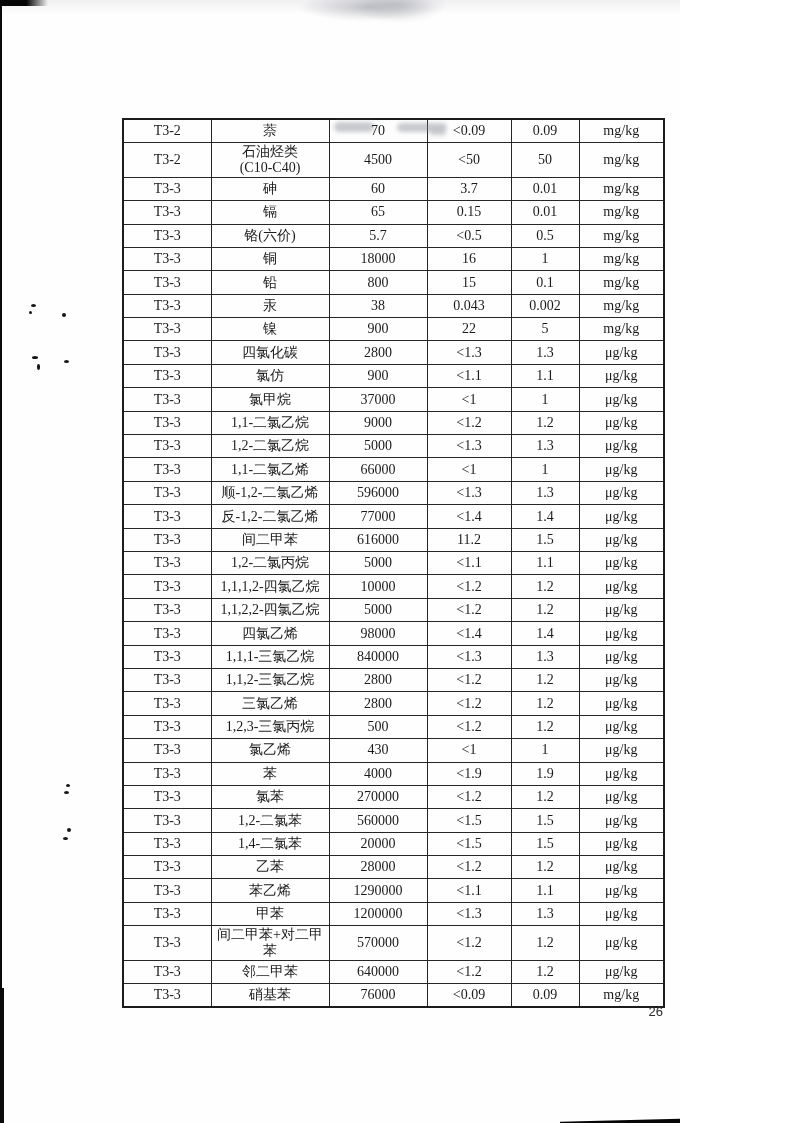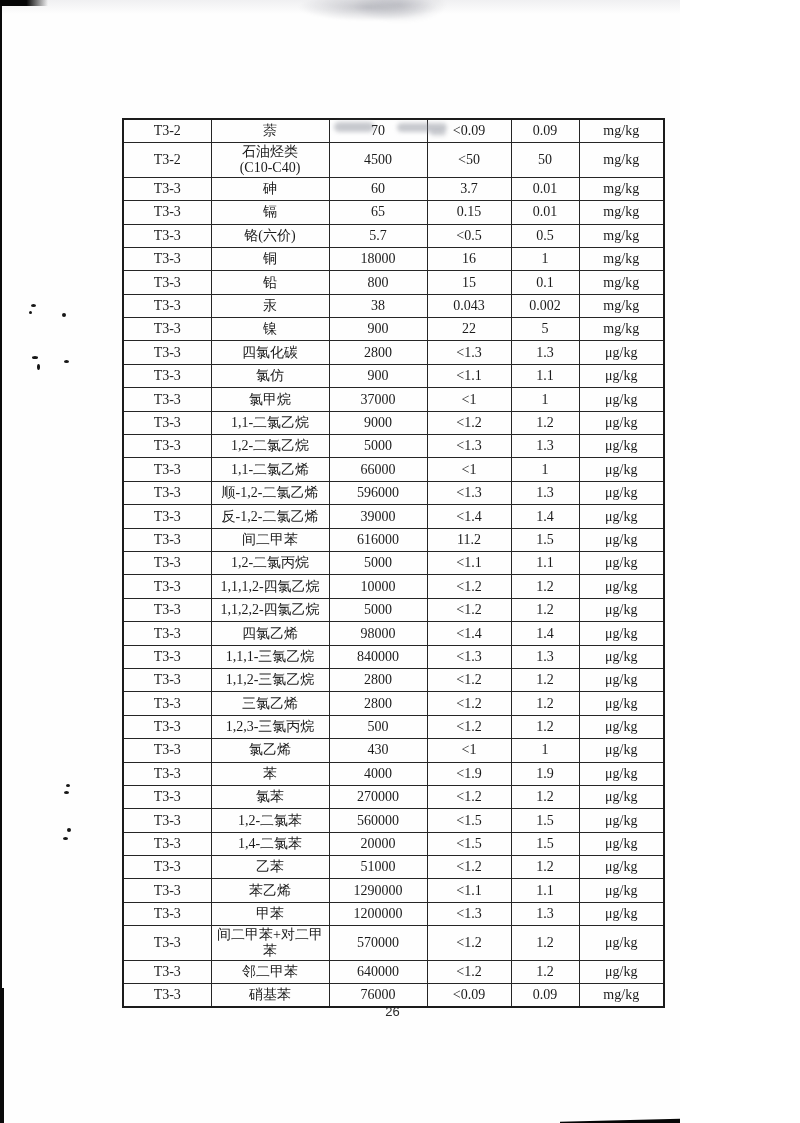--- a/index.html
+++ b/index.html
@@ -52,21 +52,21 @@
   .edge-left-b{position:absolute;left:0;top:988px;width:4px;height:135px;background:#0a0a0a;}
   .edge-top{
     position:absolute;left:0;top:0;width:48px;height:6px;
     background:linear-gradient(to right,#050505 55%, rgba(5,5,5,0));
   }
   .edge-bottom-right{
     position:absolute;left:560px;top:1113px;width:240px;height:10px;background:#060606;
     clip-path:polygon(0 88%, 100% 25%, 100% 100%, 0 100%);
   }
   .page-number{
-    position:absolute;left:122px;top:1004px;width:541px;text-align:center;
+    position:absolute;left:122px;top:1004px;width:541px;text-align:right;
     font-family:"Liberation Sans","DejaVu Sans",sans-serif;
     font-size:13px;color:#2a2a2a;
   }
 </style>
 </head>
 <body>
 
 <div class="page">
 
   <div class="top-haze"></div>
@@ -207,21 +207,21 @@
           <td>T3-3</td>
           <td>顺-1,2-二氯乙烯</td>
           <td>596000</td>
           <td>&lt;1.3</td>
           <td>1.3</td>
           <td>μg/kg</td>
         </tr>
         <tr>
           <td>T3-3</td>
           <td>反-1,2-二氯乙烯</td>
-          <td>39000</td>
+          <td>77000</td>
           <td>&lt;1.4</td>
           <td>1.4</td>
           <td>μg/kg</td>
         </tr>
         <tr>
           <td>T3-3</td>
           <td>间二甲苯</td>
           <td>616000</td>
           <td>11.2</td>
           <td>1.5</td>
@@ -327,21 +327,21 @@
           <td>T3-3</td>
           <td>1,4-二氯苯</td>
           <td>20000</td>
           <td>&lt;1.5</td>
           <td>1.5</td>
           <td>μg/kg</td>
         </tr>
         <tr>
           <td>T3-3</td>
           <td>乙苯</td>
-          <td>51000</td>
+          <td>28000</td>
           <td>&lt;1.2</td>
           <td>1.2</td>
           <td>μg/kg</td>
         </tr>
         <tr>
           <td>T3-3</td>
           <td>苯乙烯</td>
           <td>1290000</td>
           <td>&lt;1.1</td>
           <td>1.1</td>

